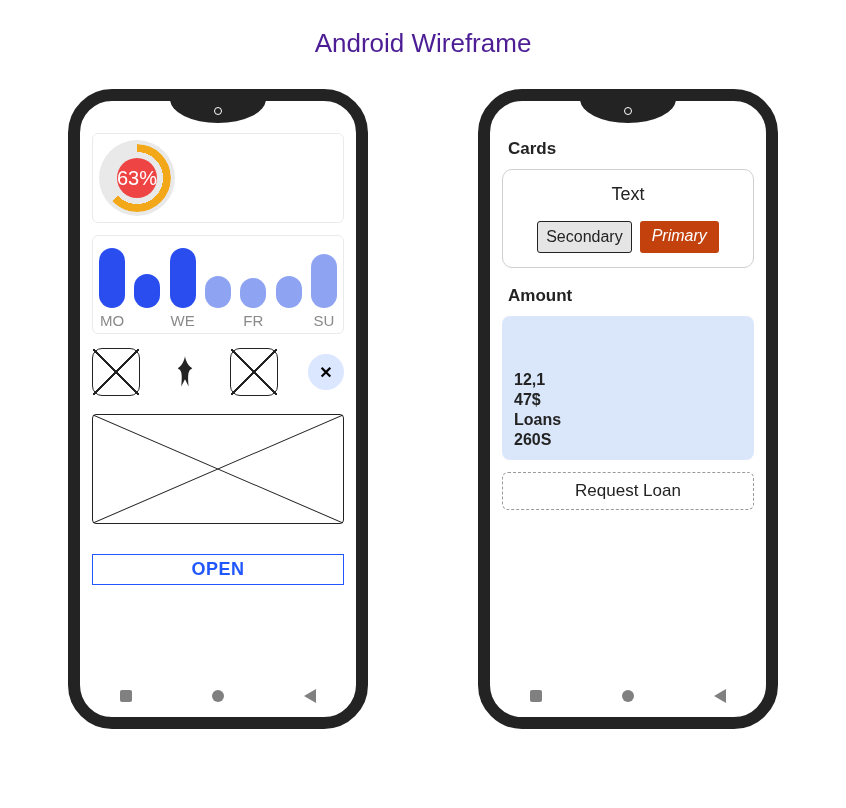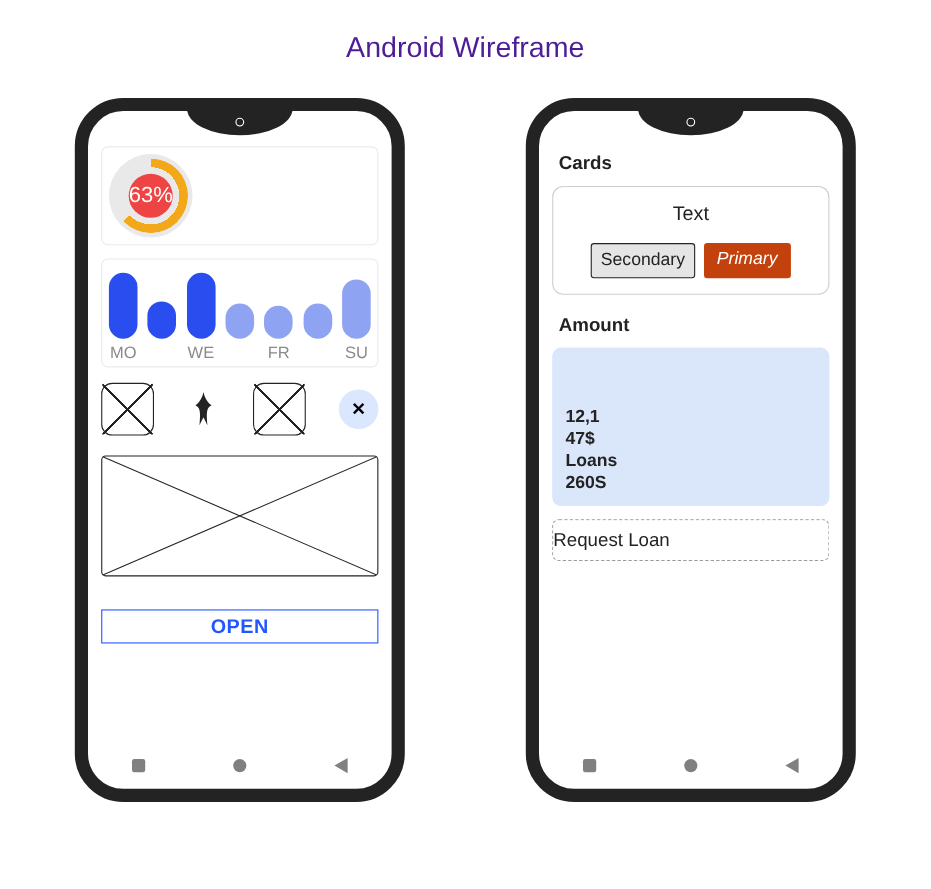--- a/index.html
+++ b/index.html
@@ -311,21 +311,21 @@
     font-size: 16px;
     font-weight: 700;
     color: #232323;
     line-height: 1.25;
     margin-top: 44px;
   }
   .request-loan {
     border: 1.5px dashed #9a9a9a;
     border-radius: 6px;
     padding: 8px 0;
-    text-align: left;
+    text-align: center;
     font-size: 17px;
     color: #232323;
     margin-bottom: 14px;
   }
   .coolbook {
     font-size: 18px;
     font-weight: 900;
     letter-spacing: 0.5px;
     color: #232323;
     margin-left: 4px;

